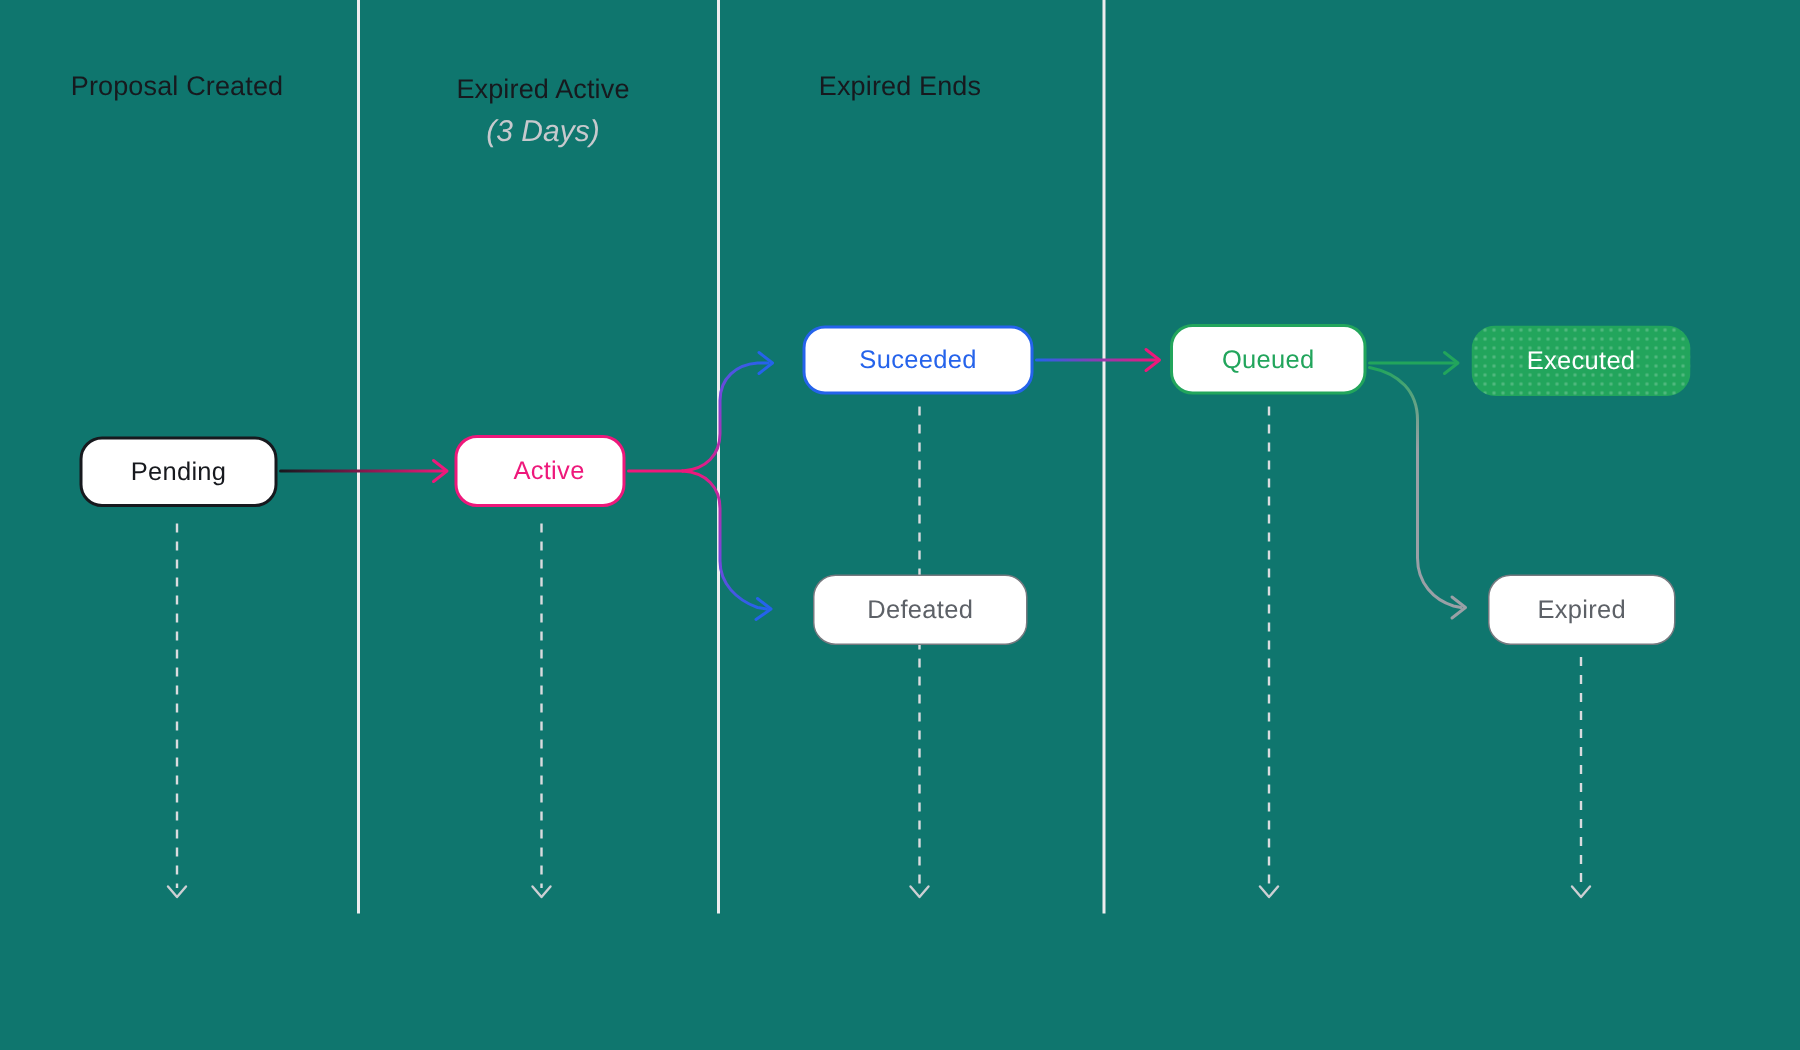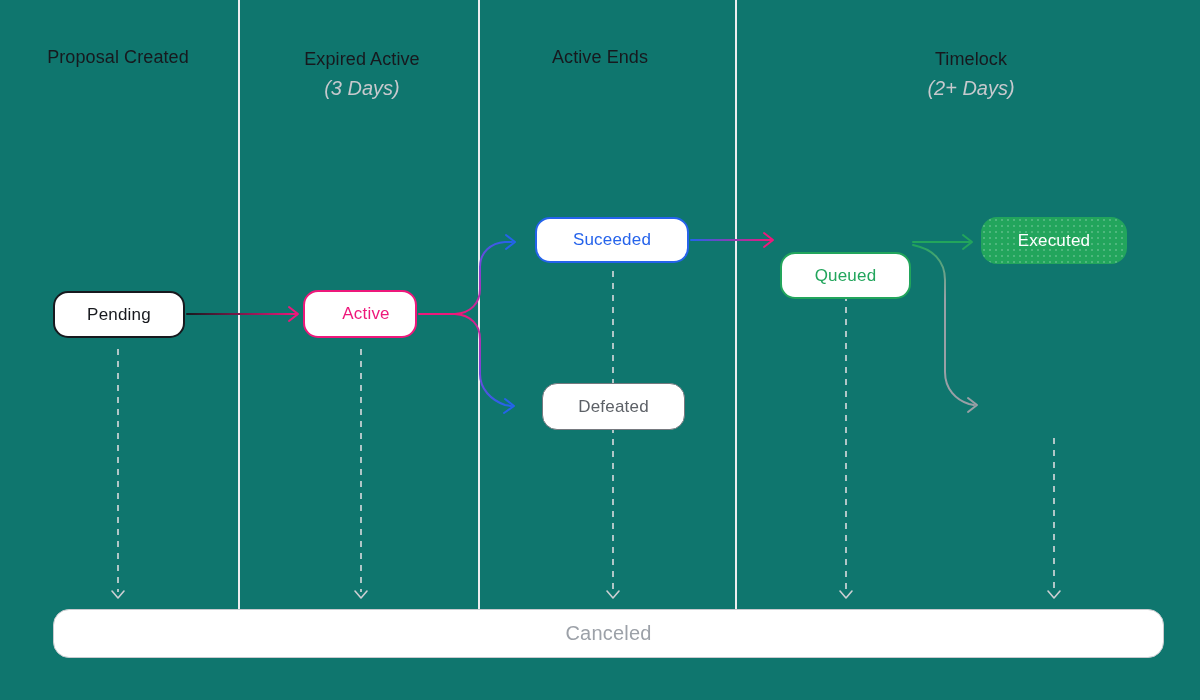--- a/index.html
+++ b/index.html
@@ -18,21 +18,21 @@
   .dashhead{fill:none;stroke:var(--dashHead,#CDCFD3);stroke-width:1.6;stroke-linecap:round;stroke-linejoin:round;}
   .node{
     position:absolute;z-index:2;display:flex;align-items:center;justify-content:center;
     background:#fff;border-radius:15px;box-sizing:border-box;white-space:nowrap;
   }
   .node-label{font-size:17px;font-weight:500;letter-spacing:.2px;}
   .n-pending{border:2px solid var(--ink,#17191E);}    .n-pending .node-label{color:var(--ink,#17191E);}
   .n-active{border:2px solid var(--pink,#EE187B);}    .n-active .node-label{color:var(--pink,#EE187B);margin-left:12px;}
   .n-succeeded{border:2px solid var(--blue,#2563EB);} .n-succeeded .node-label{color:var(--blue,#2563EB);}
   .n-gray{border:1.8px solid var(--grayBorder,#75797F);} .n-gray .node-label{color:var(--grayText,#5D6167);font-weight:400;}
-  .n-queued{border:2px solid var(--green,#22A55C);margin-top:36px;}   .n-queued .node-label{color:var(--green,#22A55C);}
+  .n-queued{border:2px solid var(--green,#22A55C);}   .n-queued .node-label{color:var(--green,#22A55C);}
   .n-executed{
     border:none;background:var(--green,#22A55C);border-radius:16px;
     background-image:radial-gradient(rgba(255,255,255,.20) 1px,transparent 1.4px);
     background-size:6px 6px;
   }
   .n-executed .node-label{color:#fff;}
   .canceled-bar{border:1.5px solid var(--mutedBorder,#C9CBCF);border-radius:16px;}
   .canceled-bar .node-label{color:var(--mutedText,#9CA1A8);font-weight:400;font-size:20px;}
 </style>
 </head>
@@ -45,25 +45,21 @@
   <div class="divider" style="left:735px"></div>
 
   <div class="col-header" style="left:118px;top:44px">
     <div class="col-title">Proposal Created</div>
   </div>
   <div class="col-header" style="left:362px;top:46px">
     <div class="col-title">Expired Active</div>
     <div class="col-sub">(3 Days)</div>
   </div>
   <div class="col-header" style="left:600px;top:44px">
-    <div class="col-title">Active Ends</div>
-  </div>
-  <div class="col-header" style="left:971px;top:46px">
-    <div class="col-title">Timelock</div>
-    <div class="col-sub">(2+ Days)</div>
+    <div class="col-title">Expired Ends</div>
   </div>
 
   <svg class="edges" width="1200" height="700" viewBox="0 0 1200 700">
     <defs>
       <linearGradient id="gradPA" gradientUnits="userSpaceOnUse" x1="187" y1="314" x2="297" y2="314">
         <stop offset="0" style="stop-color:var(--ink,#17191E)"></stop>
         <stop offset="1" style="stop-color:var(--pink,#EE187B)"></stop>
       </linearGradient>
       <linearGradient id="gradUp" gradientUnits="userSpaceOnUse" x1="458" y1="310" x2="514" y2="244">
         <stop offset="0" style="stop-color:var(--pink,#EE187B)"></stop>
@@ -152,18 +148,18 @@
   </div>
 
   <div class="node n-queued" style="left:780px;top:216px;width:131px;height:47px">
     <span class="node-label">Queued</span>
   </div>
 
   <div class="node n-executed" style="left:981px;top:217px;width:146px;height:47px">
     <span class="node-label">Executed</span>
   </div>
 
+  <div class="node n-gray" style="left:992px;top:383px;width:125px;height:47px">
+    <span class="node-label">Expired</span>
+  </div>
 
-  <div class="node canceled-bar" style="left:53px;top:609px;width:1111px;height:49px">
-    <span class="node-label">Canceled</span>
-  </div>
 
 </div>
 
 </body></html>

